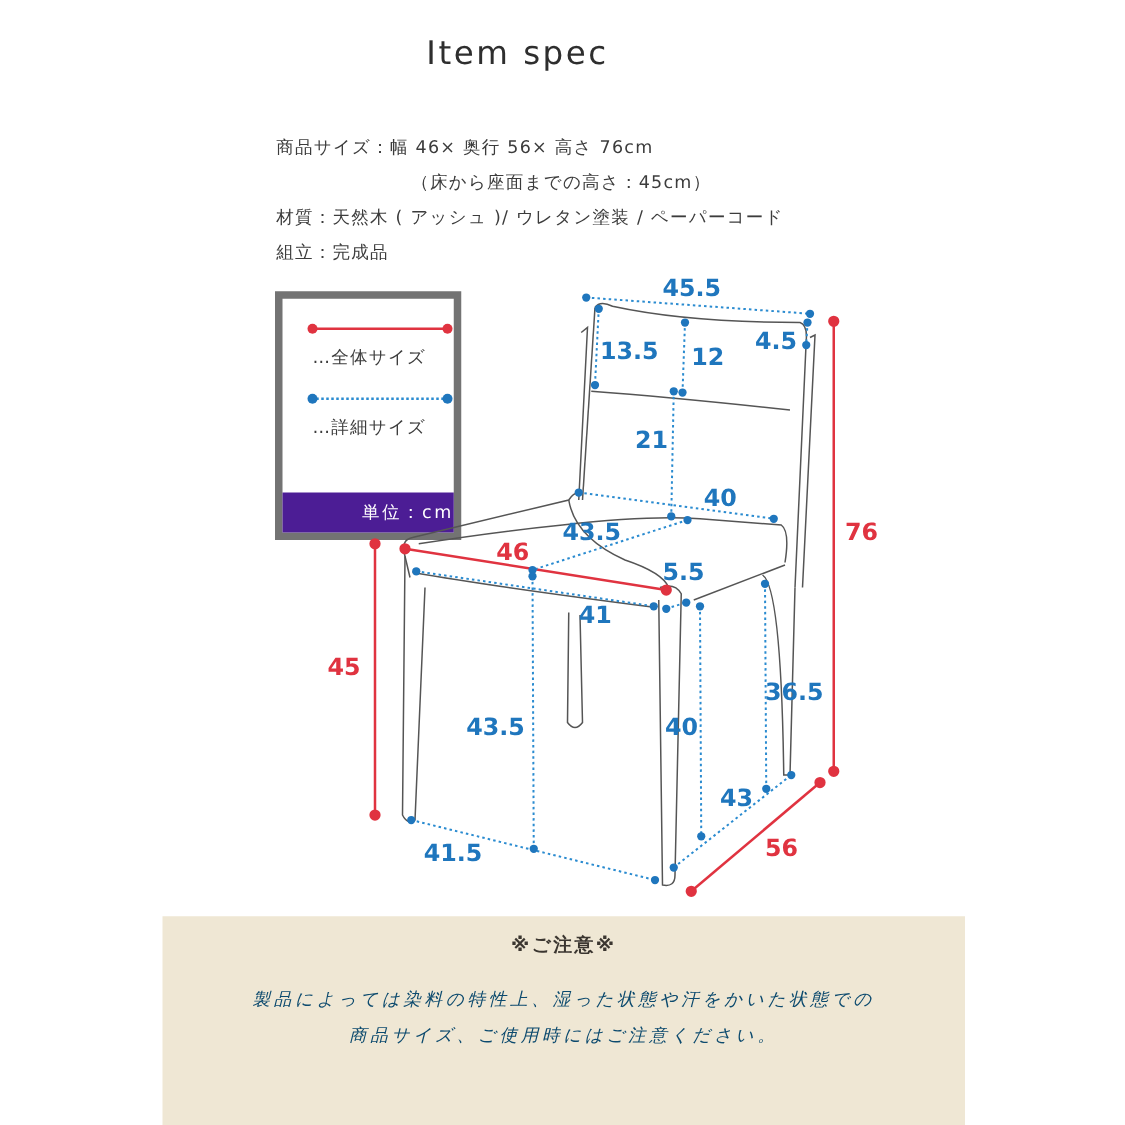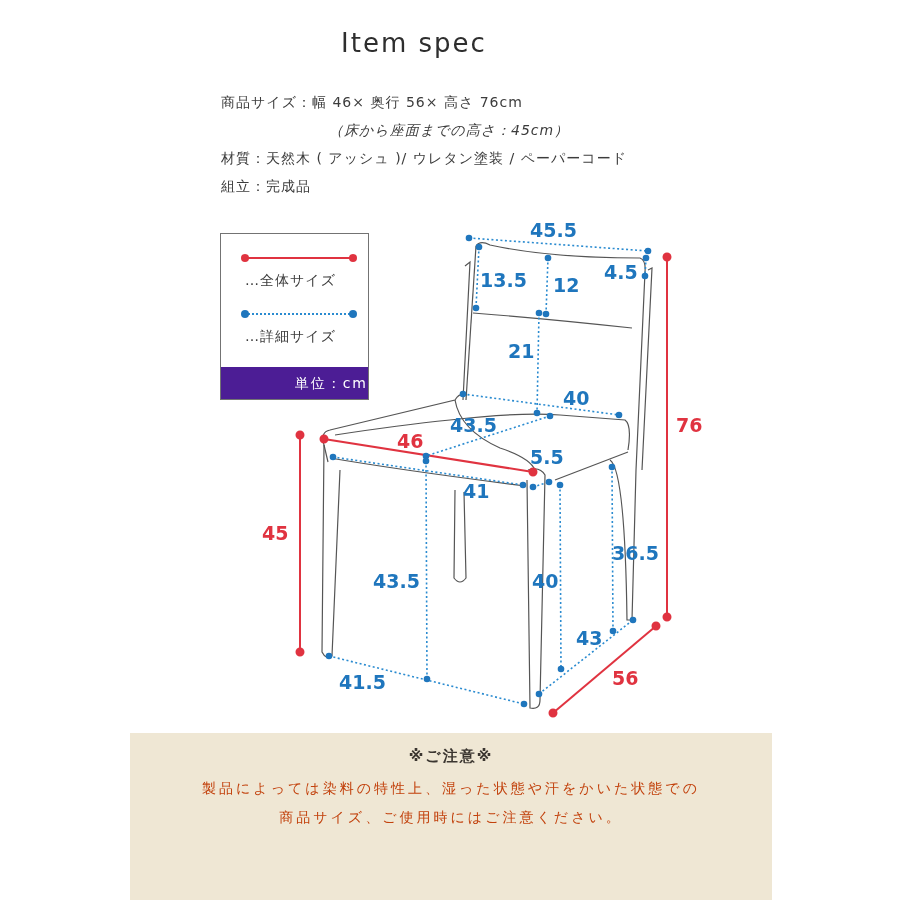--- a/index.html
+++ b/index.html
@@ -1,34 +1,34 @@
 <!DOCTYPE html>
 <html><head>
 <meta charset="utf-8">
 <style>
   html, body { margin:0; padding:0; background:#ffffff; }
   body { width:900px; height:900px; position:relative; overflow:hidden;
          font-family:"DejaVu Sans", sans-serif; color:#3a3a3a; }
   .title { position:absolute; top:28px; left:0; width:828px; text-align:center;
            font-size:26px; letter-spacing:2px; color:#2e2e2e; font-family:"DejaVu Sans", sans-serif; }
-  .specs { position:absolute; left:221px; top:88px; font-size:14px; line-height:28px; color:#3c3c3c; letter-spacing:1px; }
+  .specs { position:absolute; left:221px; top:104px; font-size:14px; line-height:28px; color:#3c3c3c; letter-spacing:1px; }
   .specs .row { white-space:nowrap; height:28px; }
-  .specs .indent { padding-left:108px;font-style:italic; }
-  .legend { position:absolute; left:220px; top:233px; width:149px; height:167px; border:1px solid #737373; background:#fff; box-sizing:border-box; }
+  .specs .indent { padding-left:108px; }
+  .legend { position:absolute; left:220px; top:233px; width:149px; height:199px; border:6px solid #737373; background:#fff; box-sizing:border-box; }
   .legend .line-red { position:absolute; left:24px; top:23px; width:108px; height:2px; background:#e03340; }
   .legend .dot { position:absolute; width:8px; height:8px; border-radius:50%; }
   .legend .line-blue { position:absolute; left:24px; top:79px; width:108px; border-top:2px dotted #2a8bd0; }
   .legend .lbl { position:absolute; left:24px; font-size:14px; color:#3c3c3c; letter-spacing:1px; }
   .legend .unit { position:absolute; left:0; bottom:0; width:100%; height:32px; background:#4c1d95; color:#fff;
                   font-size:14px; text-align:right; line-height:32px; letter-spacing:2px; }
   svg.diagram { position:absolute; left:0; top:0; }
   .dim { font-family:"DejaVu Sans", sans-serif; font-weight:bold; font-size:19px; }
   .notice { position:absolute; left:130px; top:733px; width:642px; height:171px; background:#efe7d4; text-align:center; }
   .notice .head { margin-top:14px; font-size:15px; font-weight:bold; color:#3b3630; letter-spacing:2px; }
-  .notice .body { margin-top:8px; font-size:14px; line-height:29px; color:#c2410c; letter-spacing:3px; }
+  .notice .body { margin-top:20px; font-size:14px; line-height:29px; color:#0c4a6e; letter-spacing:3px;font-style:italic; }
 </style>
 </head>
 <body>
 
 <div class="title">Item spec</div>
 
 <div class="specs">
   <div class="row">商品サイズ：幅 46× 奥行 56× 高さ 76cm</div>
   <div class="row indent">（床から座面までの高さ：45cm）</div>
   <div class="row">材質：天然木 ( アッシュ )/ ウレタン塗装 / ペーパーコード</div>

